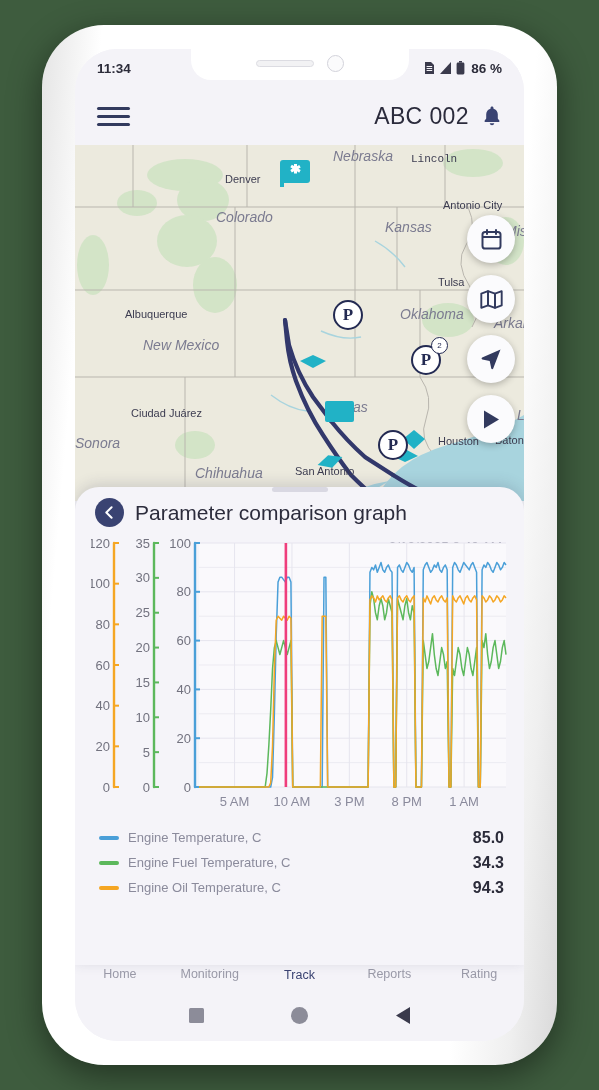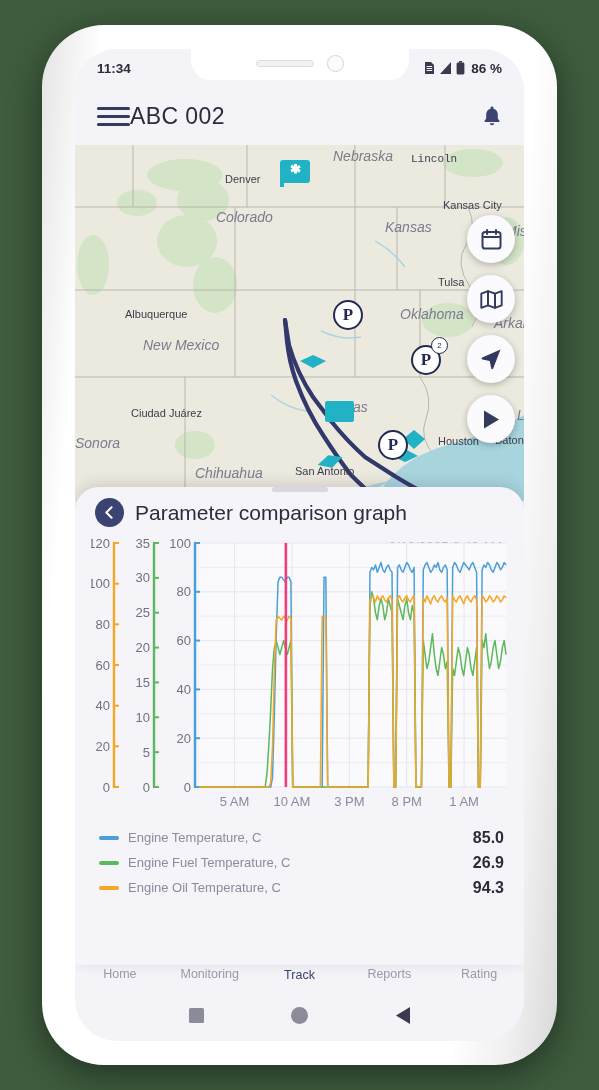--- a/index.html
+++ b/index.html
@@ -68,21 +68,21 @@
     background: #f4f3f8;
     display: flex; align-items: center;
     padding: 0 22px;
   }
   #menu-icon { width: 33px; cursor: pointer; }
   #menu-icon span {
     display: block; height: 3px; border-radius: 2px;
     background: #323a5e; margin: 5px 0;
   }
   #app-title {
-    flex: 1; text-align: left;
+    flex: 1; text-align: right;
     font-size: 23px; color: #2b2b3c; letter-spacing: .4px;
   }
   #bell-icon { width: 33px; display: flex; justify-content: flex-end; }
 
   
   #map-area {
     position: relative;
     height: 356px;
     background: #eceade;
     overflow: hidden;
@@ -322,21 +322,21 @@
           <path d="M238 210 l13 6 -13 7 -13 -7 z"></path>
           <path d="M255 310 l13 6 -13 7 -13 -7 z" transform="rotate(-18 255 316)"></path>
           <path d="M330 305 l13 6 -13 7 -13 -7 z" transform="rotate(180 330 311)"></path>
           <path d="M339 286 l11 10 -11 9 -11 -9 z" transform="rotate(180 339 295)"></path>
         </g>
       </svg>
 
       <div class="map-label state" style="left:258px;top:3px;">Nebraska</div>
       <div class="map-label city" style="left:336px;top:8px;font-family:Liberation Mono, monospace;">Lincoln</div>
 
-      <div class="map-label city" style="left:368px;top:54px;">Kansas City</div>
+      <div class="map-label city" style="left:368px;top:54px;">Antonio City</div>
       <div class="map-label state" style="left:310px;top:74px;">Kansas</div>
       <div class="map-label state" style="left:430px;top:78px;">Missouri</div>
       <div class="map-label city" style="left:150px;top:28px;">Denver</div>
       <div class="map-label state" style="left:141px;top:64px;text-align:center;">Colorado</div>
       <div class="map-label city" style="left:363px;top:131px;">Tulsa</div>
       <div class="map-label state" style="left:325px;top:161px;">Oklahoma</div>
       <div class="map-label state" style="left:419px;top:170px;">Arkansas</div>
       <div class="map-label city" style="left:50px;top:163px;">Albuquerque</div>
       <div class="map-label state" style="left:68px;top:192px;">New Mexico</div>
       <div class="map-label state" style="left:256px;top:254px;">Texas</div>
@@ -480,21 +480,21 @@
 
       <div id="legend">
         <div class="legend-row">
           <span class="legend-swatch" style="background:#4a9fd8"></span>
           <span class="legend-label">Engine Temperature, C</span>
           <span class="legend-value">85.0</span>
         </div>
         <div class="legend-row">
           <span class="legend-swatch" style="background:#5cb85c"></span>
           <span class="legend-label">Engine Fuel Temperature, C</span>
-          <span class="legend-value">26.9</span>
+          <span class="legend-value">34.3</span>
         </div>
         <div class="legend-row">
           <span class="legend-swatch" style="background:#f5a623"></span>
           <span class="legend-label">Engine Oil Temperature, C</span>
           <span class="legend-value">94.3</span>
         </div>
       </div>
     </div>
 
     <div id="bottom-nav">

